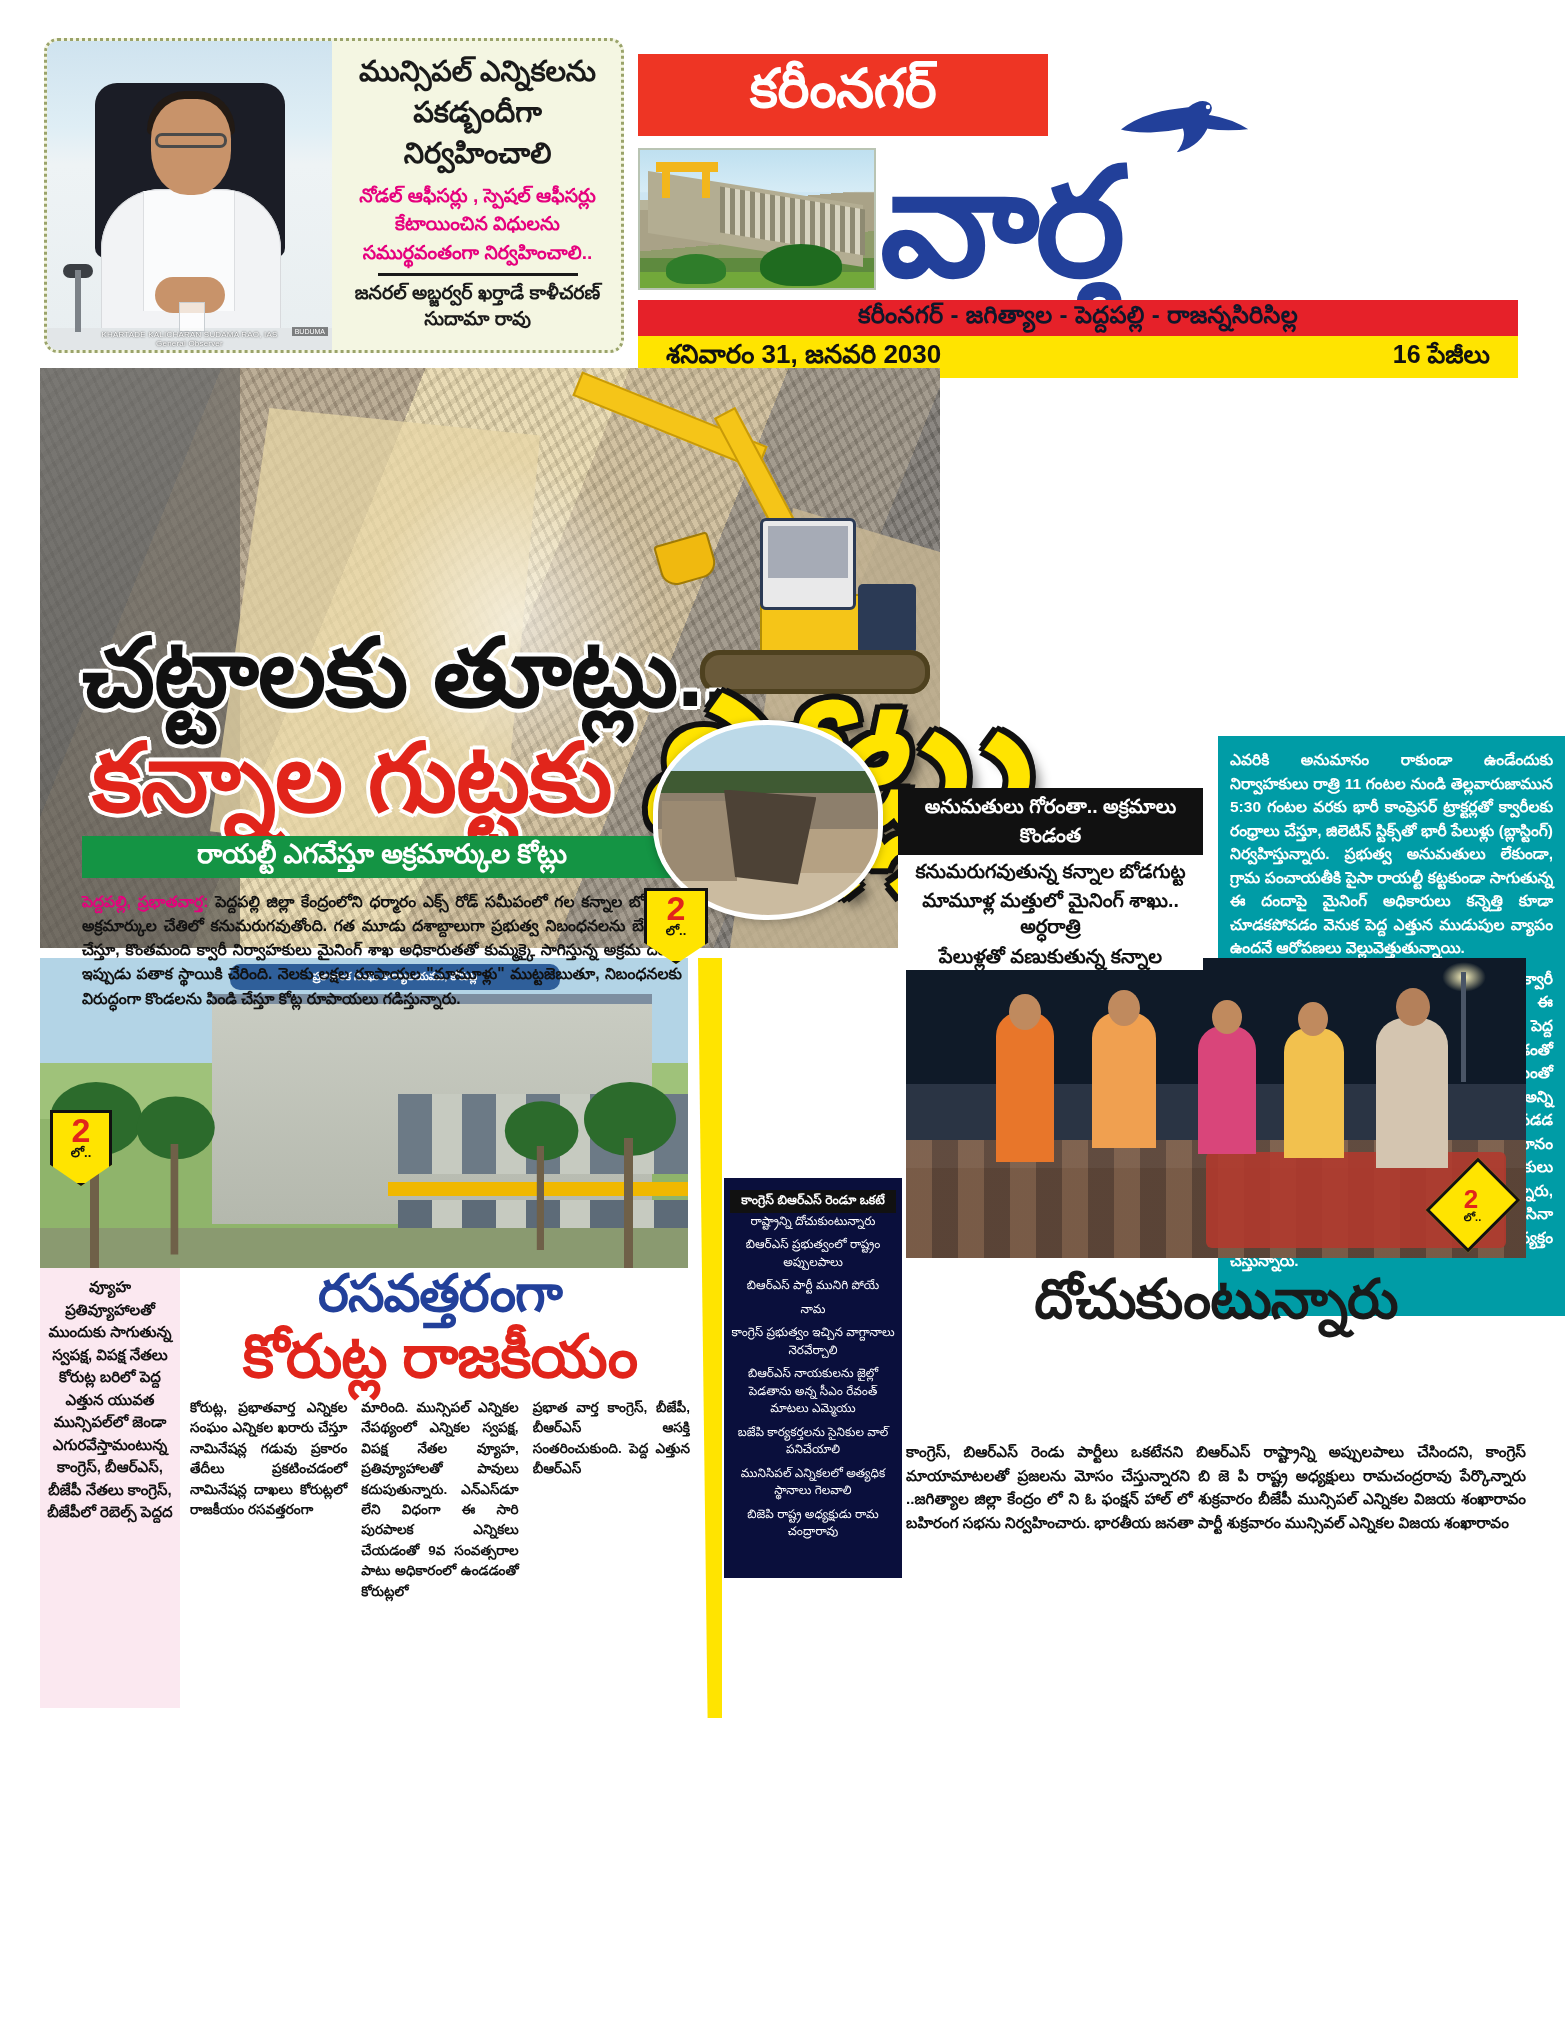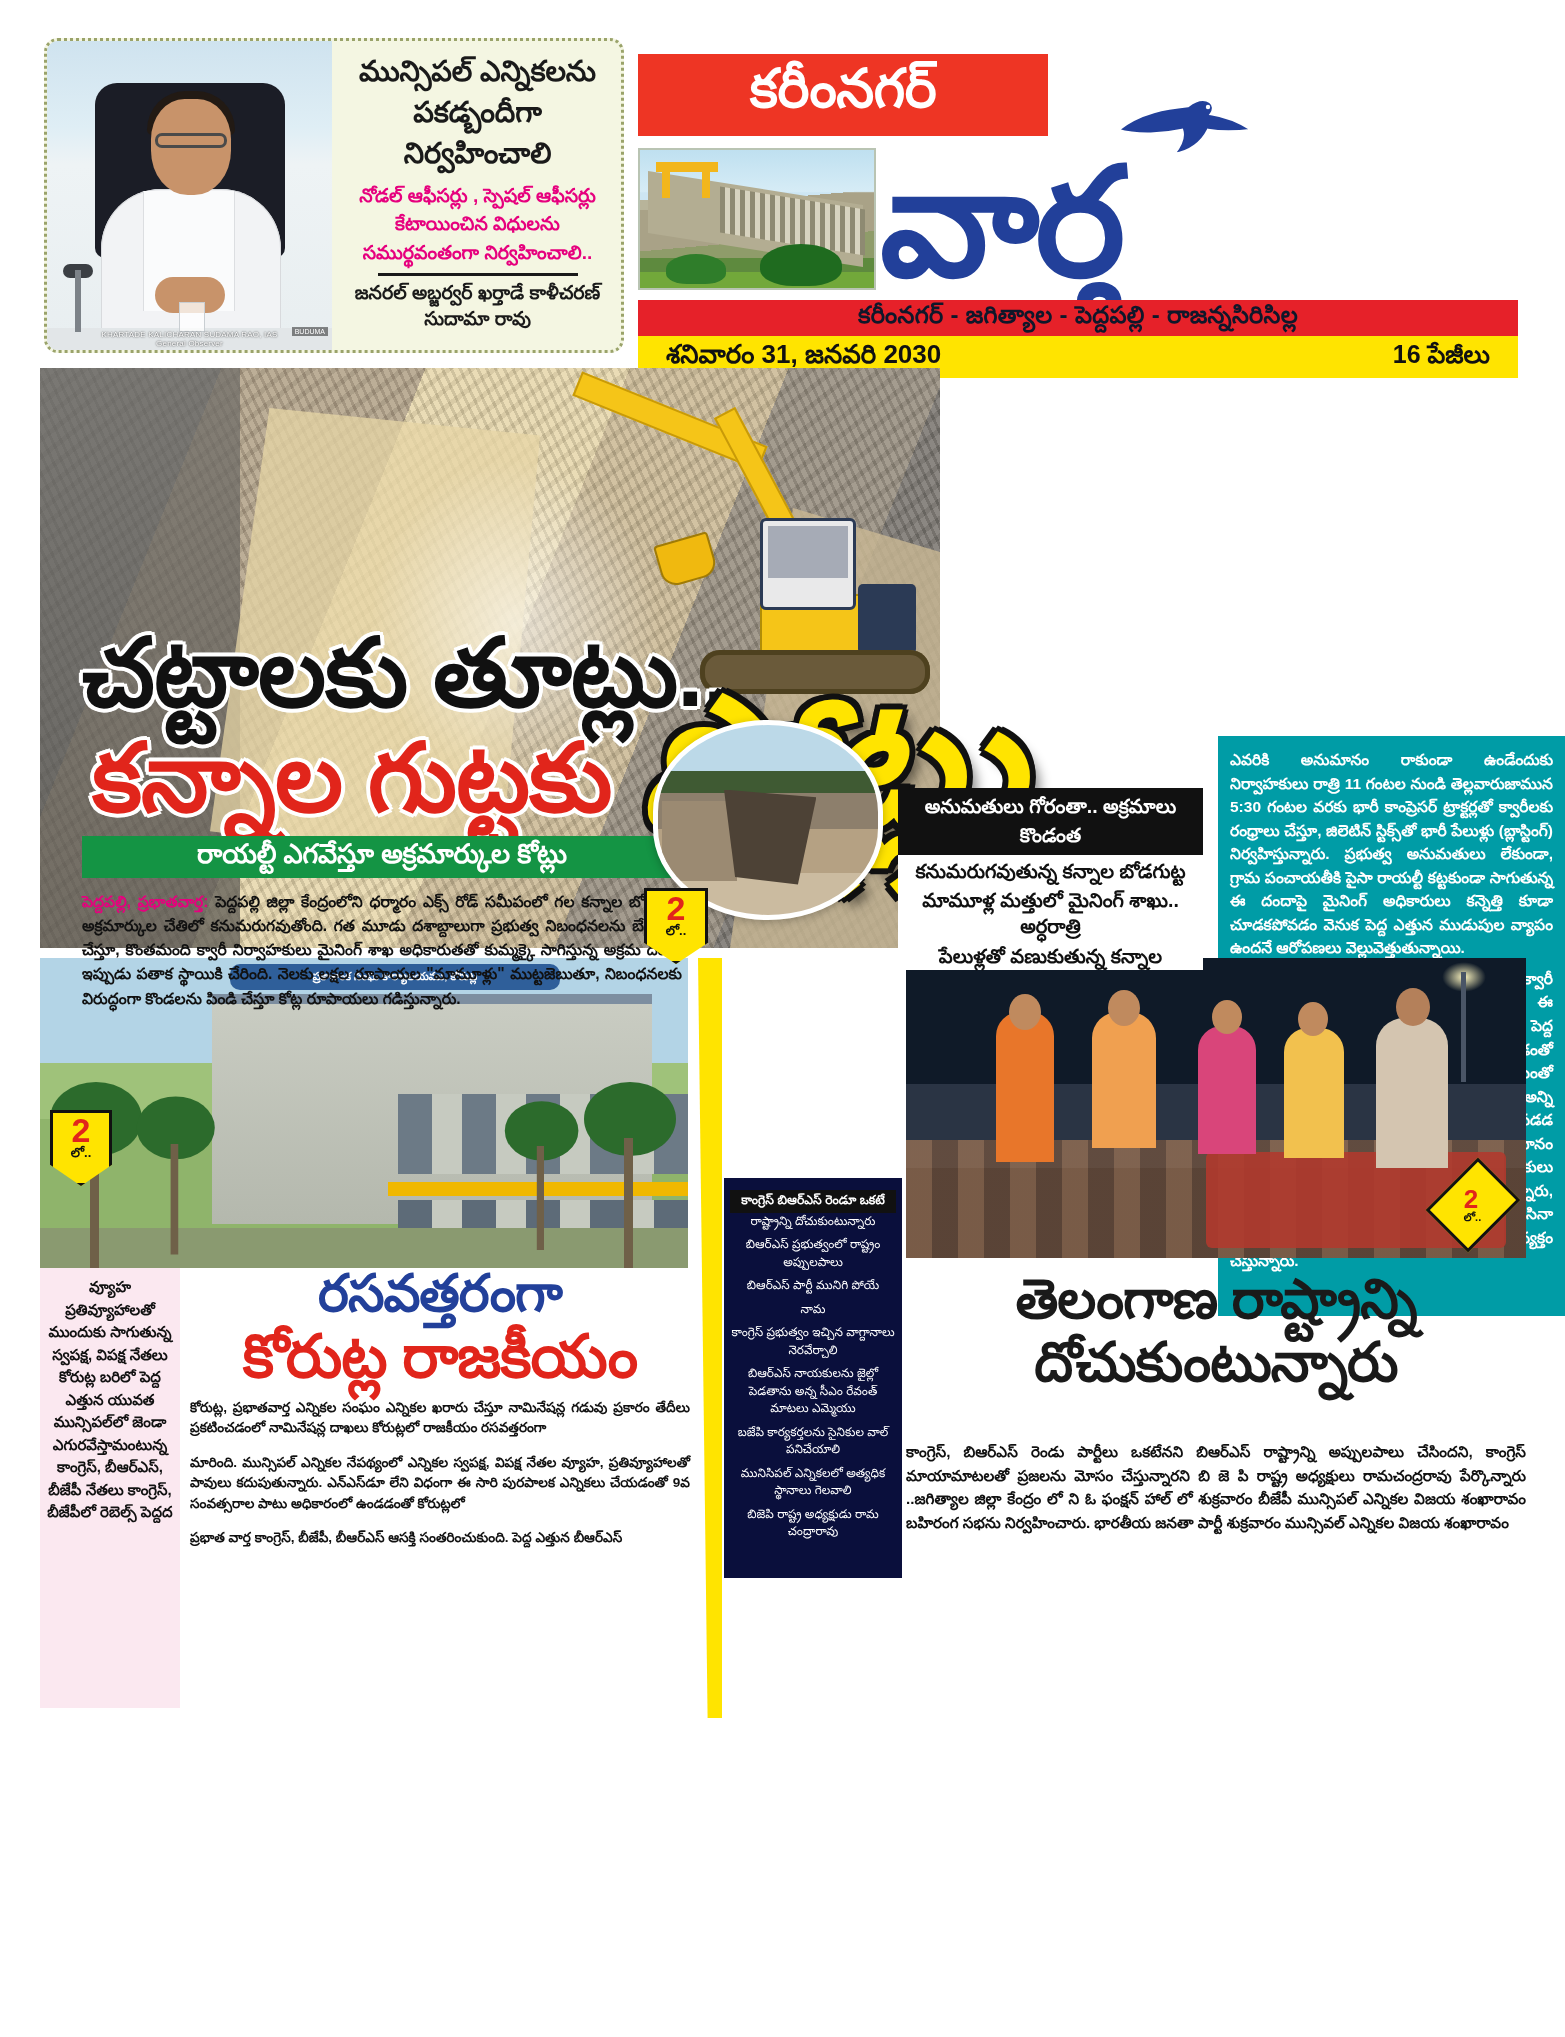--- a/index.html
+++ b/index.html
@@ -233,21 +233,21 @@
     padding:8px 6px; text-align:center;
   }
   .pink-col p { font-size:15px; font-weight:700; color:#111; line-height:1.5; }
 
   .b-head {
     position:absolute; left:150px; top:306px; width:500px; text-align:center; z-index:8;
   }
   .b-head-1 { font-size:52px; font-weight:700; color:#22409a; letter-spacing:-1px; line-height:1.12; }
   .b-head-2 { font-size:60px; font-weight:700; color:#e1251b; letter-spacing:-1px; line-height:1.1; margin-top:2px; }
 
-  .b-cols { position:absolute; left:150px; top:440px; width:500px; display:flex; gap:14px;flex-direction:column; }
+  .b-cols { position:absolute; left:150px; top:440px; width:500px; display:flex; gap:14px; }
   .b-cols .c { flex:1; font-size:13.6px; line-height:1.5; color:#111; text-align:justify; font-weight:600; }
 
   .yellow-sep { position:absolute; left:658px; top:0; width:24px; height:760px; background:#ffe400;
                 clip-path: polygon(0 0, 100% 0, 100% 100%, 40% 100%); }
 
   
   .mid-col {
     position:absolute; left:684px; top:220px; width:178px; height:400px; background:#0a0f3c;
     padding:12px 6px;
   }
@@ -504,20 +504,19 @@
     </div>
 
     <div class="b-badge-3">
       <div>
         <div class="badge-num" style="font-size:26px">2</div>
         <div class="badge-txt" style="font-size:11px">లో..</div>
       </div>
     </div>
 
     <div class="r-head">
-      <div class="r-head-1">తెలంగాణ రాష్ట్రాన్ని</div>
       <div class="r-head-2">దోచుకుంటున్నారు</div>
     </div>
 
     <div class="r-body">కాంగ్రెస్, బిఆర్‌ఎస్ రెండు పార్టీలు ఒకటేనని బిఆర్‌ఎస్ రాష్ట్రాన్ని అప్పులపాలు చేసిందని, కాంగ్రెస్ మాయామాటలతో ప్రజలను మోసం చేస్తున్నారని బి జె పి రాష్ట్ర అధ్యక్షులు రామచంద్రరావు పేర్కొన్నారు ..జగిత్యాల జిల్లా కేంద్రం లో ని ఓ ఫంక్షన్ హాల్ లో శుక్రవారం బీజేపీ మున్సిపల్ ఎన్నికల విజయ శంఖారావం బహిరంగ సభను నిర్వహించారు. భారతీయ జనతా పార్టీ శుక్రవారం మున్సివల్ ఎన్నికల విజయ శంఖారావం</div>
   </div>
 
 </div>
 
 </body></html>

